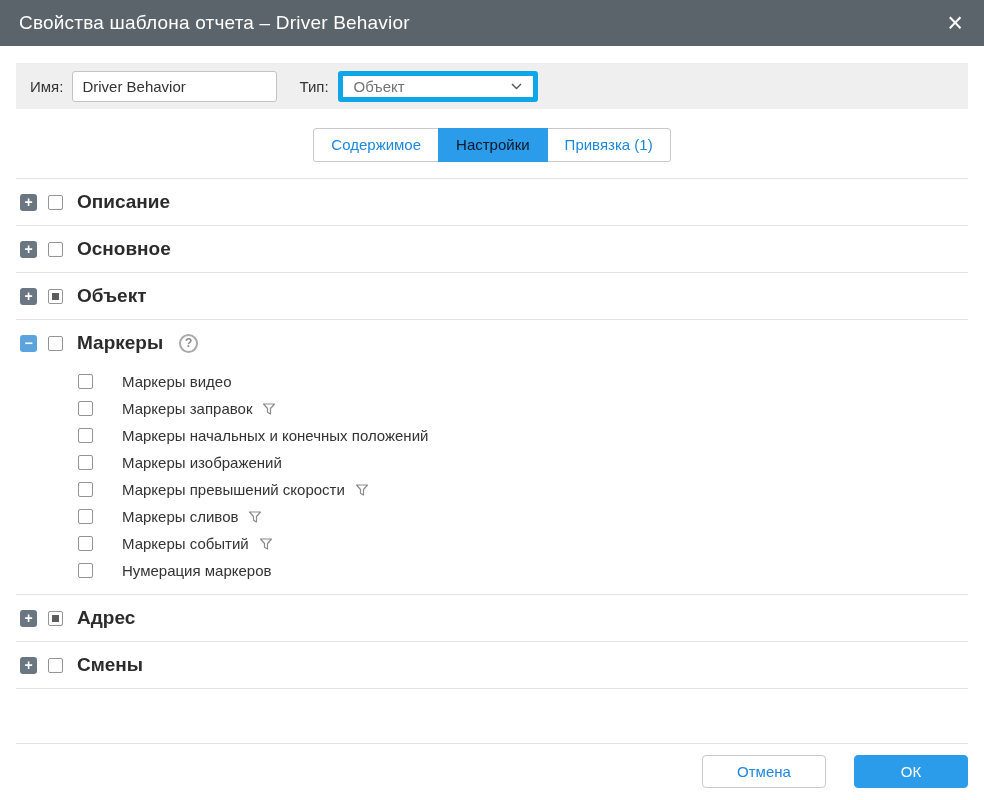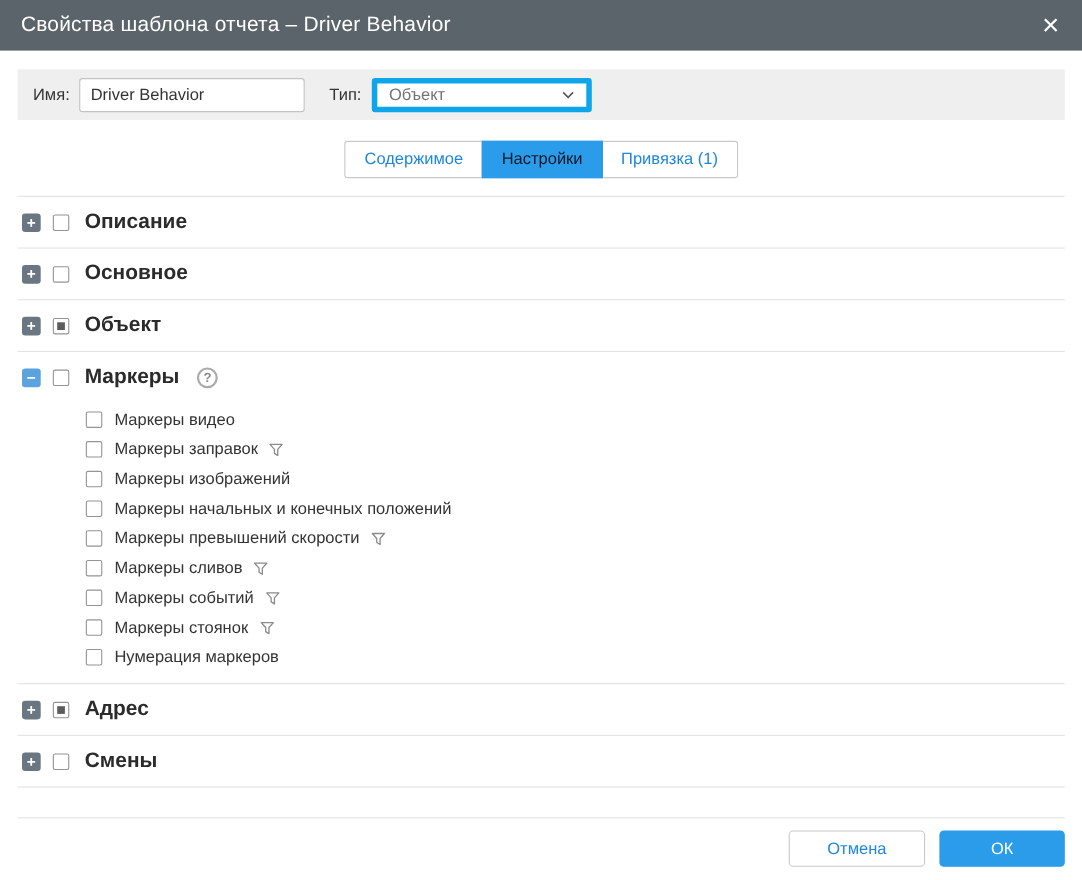--- a/index.html
+++ b/index.html
@@ -150,33 +150,33 @@
   }
   .children { padding: 2px 0 10px 62px; }
   .child-row {
     display: flex;
     align-items: center;
     height: 27px;
   }
   .child-label {
     font-size: 15px;
     color: #333;
-    margin-left: 11px;
+    margin-left: 29px;
   }
   .filter-icon { margin-left: 10px; cursor: pointer; }
 
   
   .footer {
     margin: 0 16px 12px;
     margin-top: auto;
     border-top: 1px solid #e3e3e3;
     padding-top: 11px;
     display: flex;
     justify-content: flex-end;
-    gap: 13px;
+    gap: 28px;
     flex-shrink: 0;
   }
   .btn {
     height: 33px;
     border-radius: 4px;
     font-size: 15px;
     font-family: inherit;
     cursor: pointer;
   }
   .btn-cancel {
@@ -247,25 +247,25 @@
       </div>
       <div class="child-row">
         <span class="checkbox unchecked"></span>
         <span class="child-label">Маркеры заправок</span>
         <svg class="filter-icon" width="14" height="14" viewBox="0 0 14 14">
           <path d="M1.5 2 L12.5 2 L8.5 6.5 L8.5 12 L5.5 10.2 L5.5 6.5 Z" fill="none" stroke="#8b8b8b" stroke-width="1.2" stroke-linejoin="round"></path>
         </svg>
       </div>
       <div class="child-row">
         <span class="checkbox unchecked"></span>
+        <span class="child-label">Маркеры начальных и конечных положений</span>
+      </div>
+      <div class="child-row">
+        <span class="checkbox unchecked"></span>
         <span class="child-label">Маркеры изображений</span>
-      </div>
-      <div class="child-row">
-        <span class="checkbox unchecked"></span>
-        <span class="child-label">Маркеры начальных и конечных положений</span>
       </div>
       <div class="child-row">
         <span class="checkbox unchecked"></span>
         <span class="child-label">Маркеры превышений скорости</span>
         <svg class="filter-icon" width="14" height="14" viewBox="0 0 14 14">
           <path d="M1.5 2 L12.5 2 L8.5 6.5 L8.5 12 L5.5 10.2 L5.5 6.5 Z" fill="none" stroke="#8b8b8b" stroke-width="1.2" stroke-linejoin="round"></path>
         </svg>
       </div>
       <div class="child-row">
         <span class="checkbox unchecked"></span>
@@ -276,27 +276,20 @@
       </div>
       <div class="child-row">
         <span class="checkbox unchecked"></span>
         <span class="child-label">Маркеры событий</span>
         <svg class="filter-icon" width="14" height="14" viewBox="0 0 14 14">
           <path d="M1.5 2 L12.5 2 L8.5 6.5 L8.5 12 L5.5 10.2 L5.5 6.5 Z" fill="none" stroke="#8b8b8b" stroke-width="1.2" stroke-linejoin="round"></path>
         </svg>
       </div>
       <div class="child-row">
         <span class="checkbox unchecked"></span>
-        <span class="child-label">Маркеры стоянок</span>
-        <svg class="filter-icon" width="14" height="14" viewBox="0 0 14 14">
-          <path d="M1.5 2 L12.5 2 L8.5 6.5 L8.5 12 L5.5 10.2 L5.5 6.5 Z" fill="none" stroke="#8b8b8b" stroke-width="1.2" stroke-linejoin="round"></path>
-        </svg>
-      </div>
-      <div class="child-row">
-        <span class="checkbox unchecked"></span>
         <span class="child-label">Нумерация маркеров</span>
       </div>
     </div>
     <div class="section-row">
       <span class="expander plus">+</span>
       <span class="checkbox indeterminate"></span>
       <span class="section-label">Адрес</span>
     </div>
     <div class="section-row">
       <span class="expander plus">+</span>

